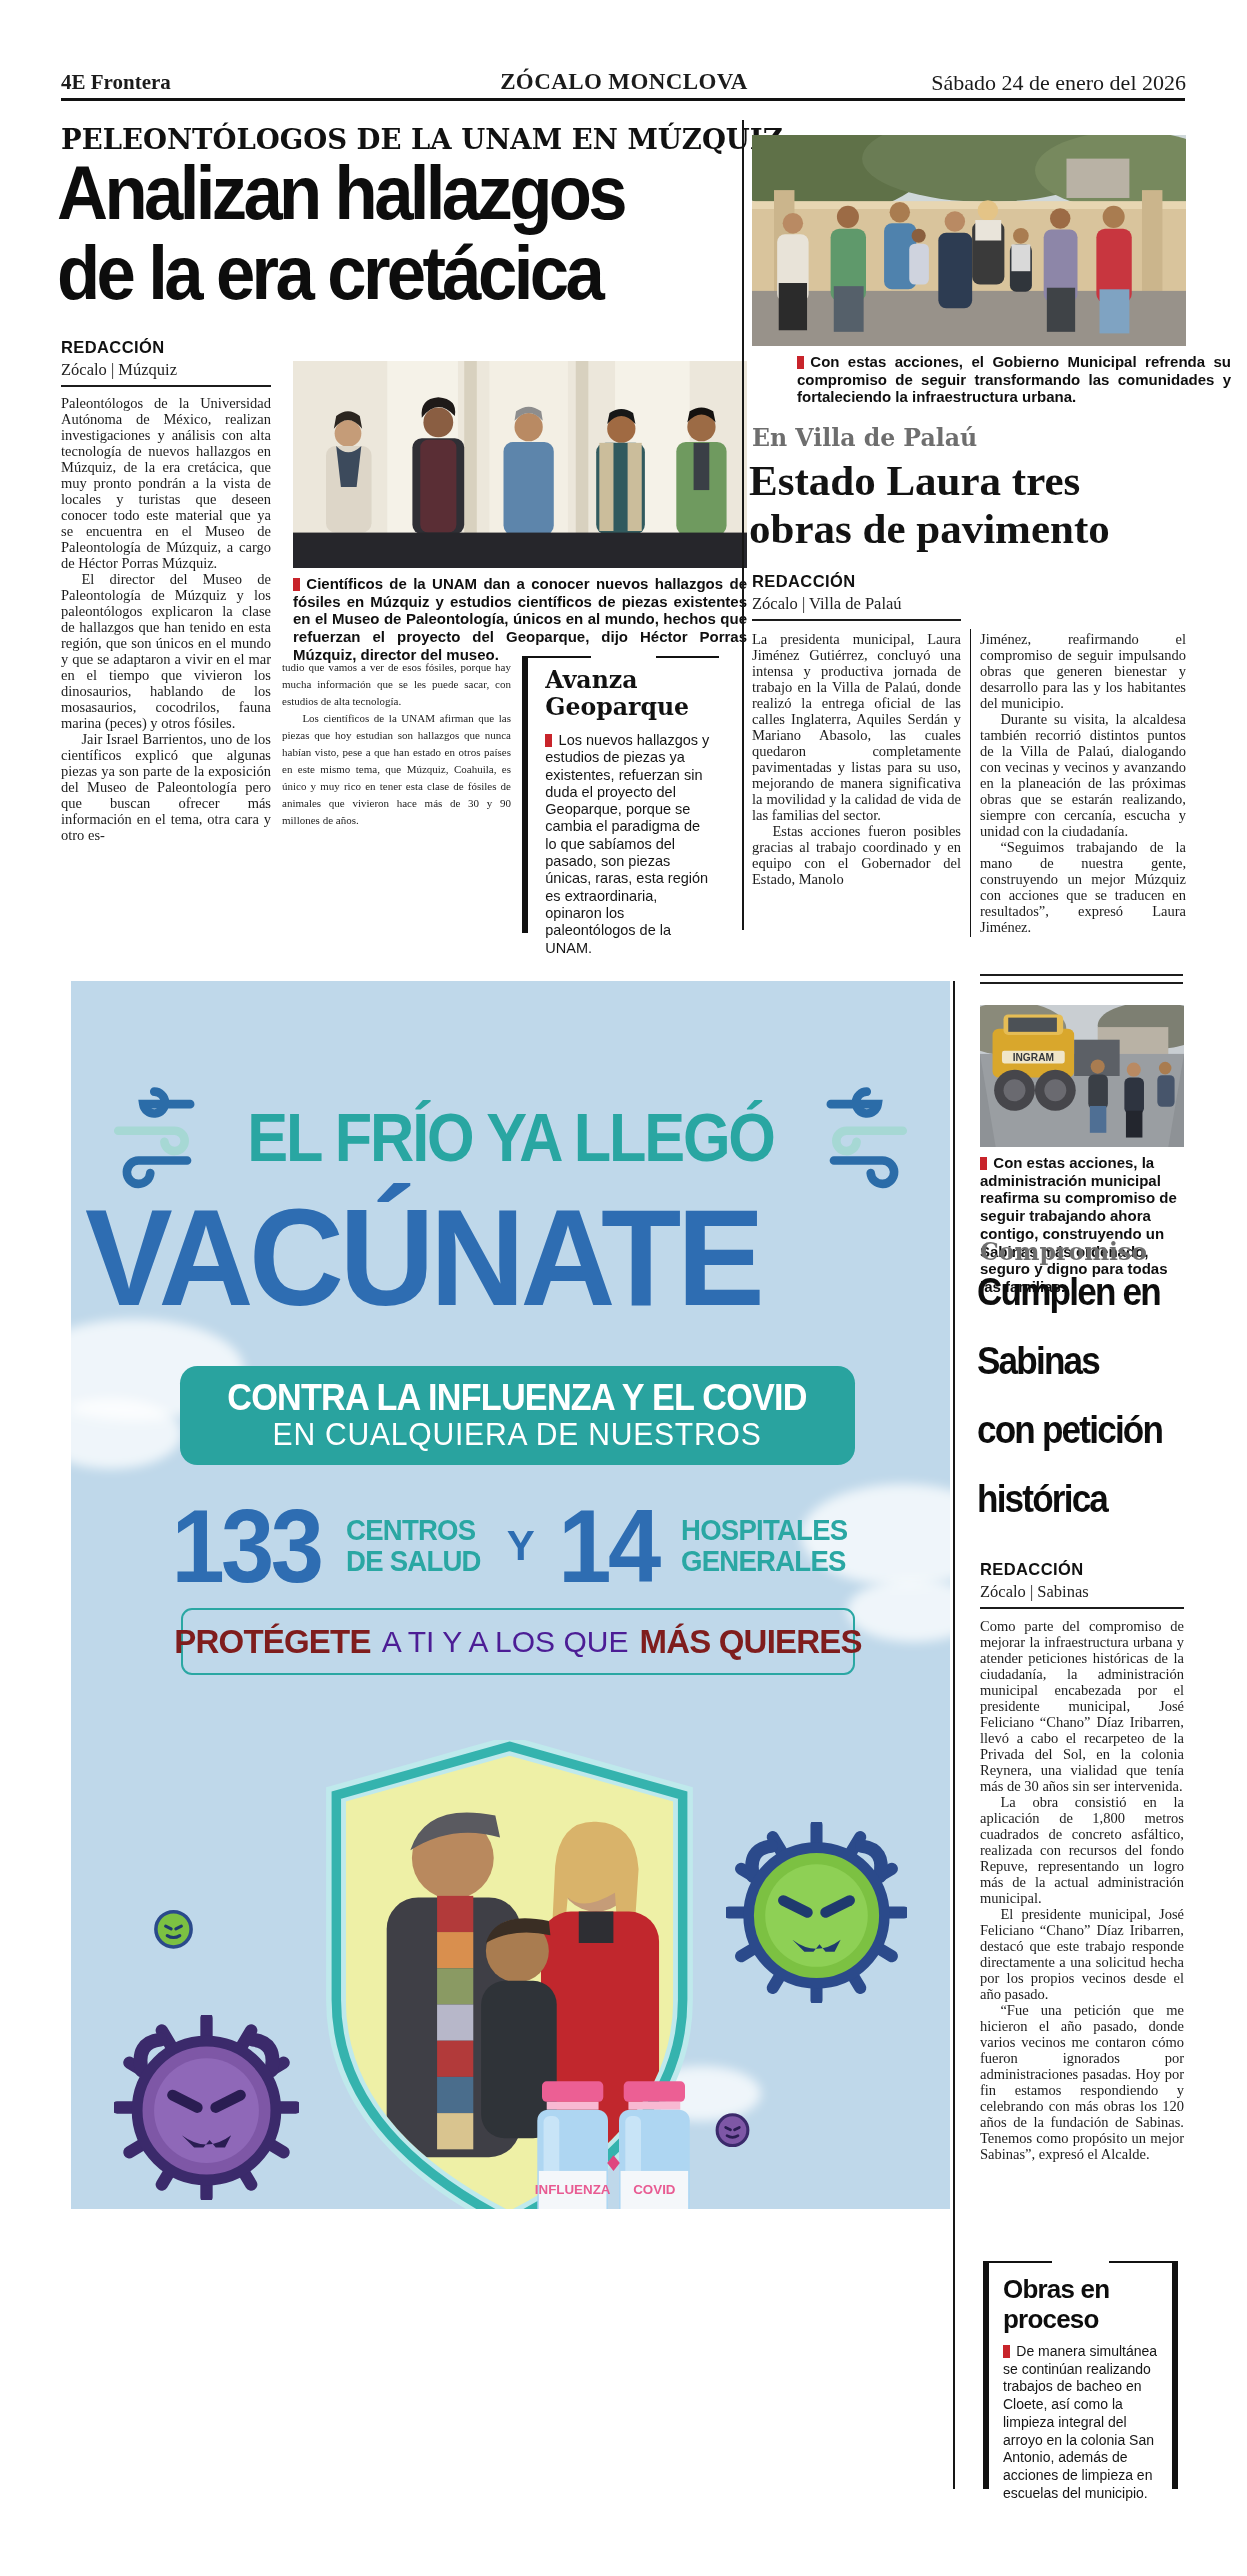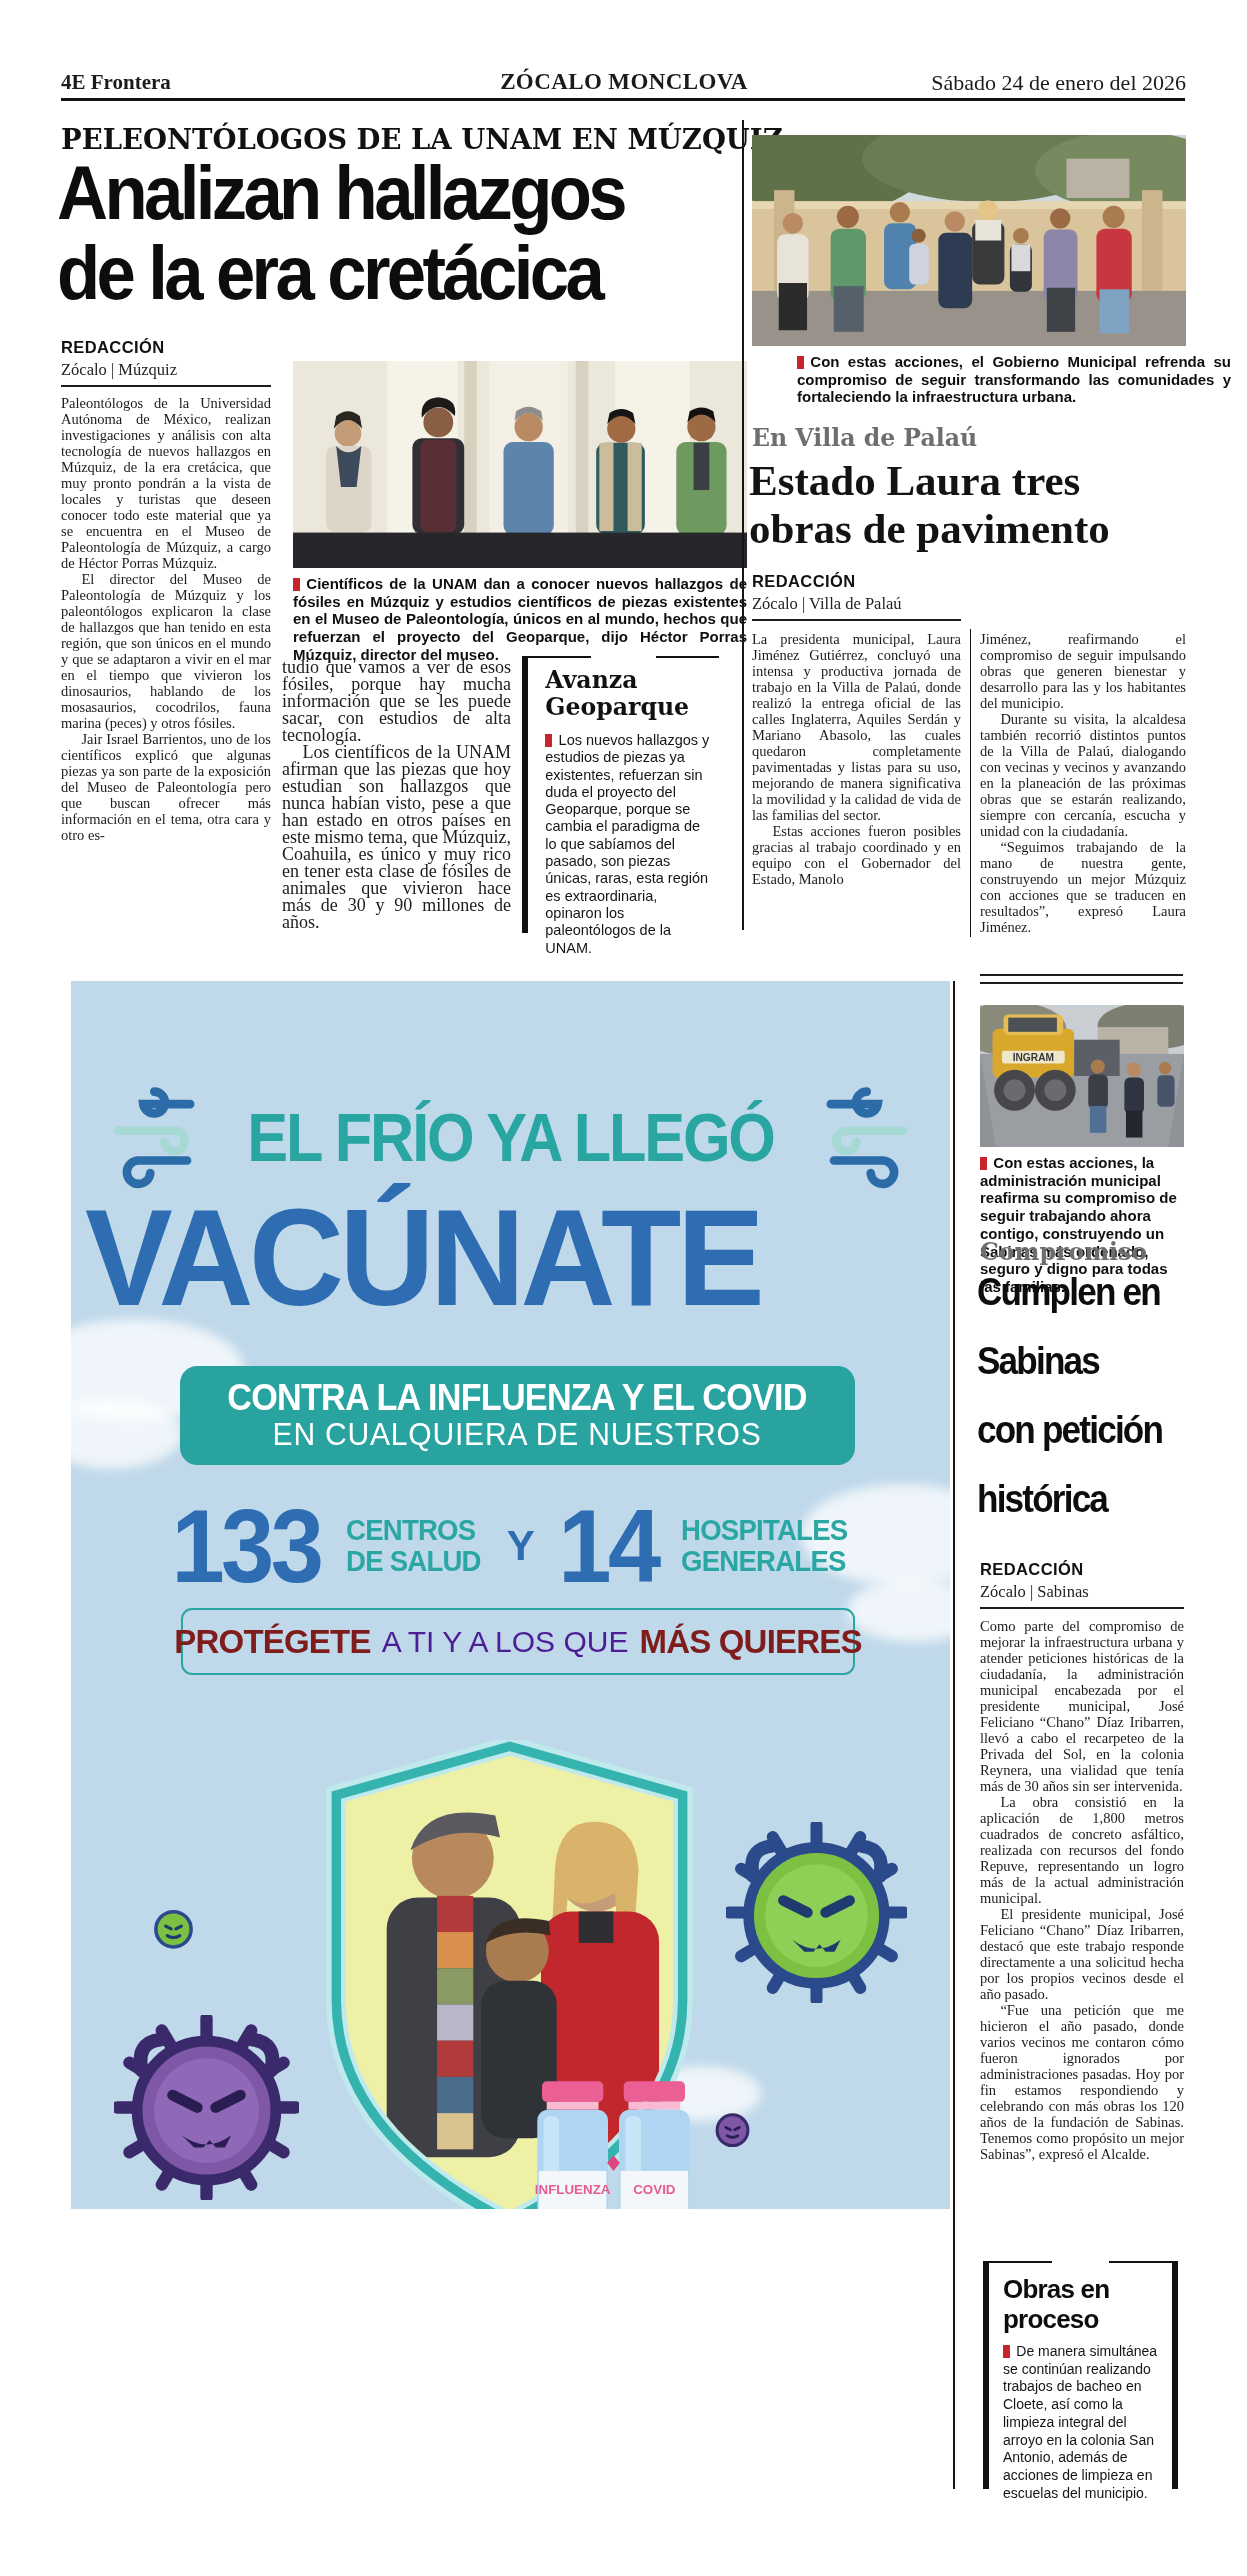--- a/index.html
+++ b/index.html
@@ -141,21 +141,21 @@
       <path d="M510 104 h20 v60 h-20 z" fill="#3a3f46"></path>
 
       <rect x="0" y="218" width="578" height="45" fill="#26262b"></rect>
     </svg>
   </div>
 
   <div class="abs cap" style="left:293px;top:575px;width:454px;">
     <span class="rsq"></span><span>Científicos de la UNAM dan a conocer nuevos hallazgos de fósiles en Múzquiz y estudios científicos de piezas existentes en el Museo de Paleontología, únicos en al mundo, hechos que refuerzan el proyecto del Geoparque, dijo Héctor Porras Múzquiz, director del museo.</span>
   </div>
 
-  <div class="abs body-serif" style="left:282px;top:659px;width:229px;font-size:18px;line-height:17px;">
+  <div class="abs body-serif" style="left:282px;top:659px;width:229px;font-size:11px;line-height:17px;">
     <div class="para">tudio que vamos a ver de esos fósiles, porque hay mucha información que se les puede sacar, con estudios de alta tecnología.</div>
     <div class="para">Los científicos de la UNAM afirman que las piezas que hoy estudian son hallazgos que nunca habían visto, pese a que han estado en otros países en este mismo tema, que Múzquiz, Coahuila, es único y muy rico en tener esta clase de fósiles de animales que vivieron hace más de 30 y 90 millones de años.</div>
   </div>
 
   <div class="bracket-box bracket-bot" style="left:522px;top:656px;width:197px;height:277px;padding:11px 4.7px 0 17.3px;box-sizing:border-box;">
     <div class="box-title-slab">Avanza</div>
     <div class="box-title-slab">Geoparque</div>
     <div class="box-text" style="margin-top:11px;">
       <span class="rsq"></span><span>Los nuevos hallazgos y estudios de piezas ya existentes, refuerzan sin duda el proyecto del Geoparque, porque se cambia el paradigma de lo que sabíamos del pasado, son piezas únicas, raras, esta región es extraordinaria, opinaron los  paleontólogos de la UNAM.</span>
     </div>

